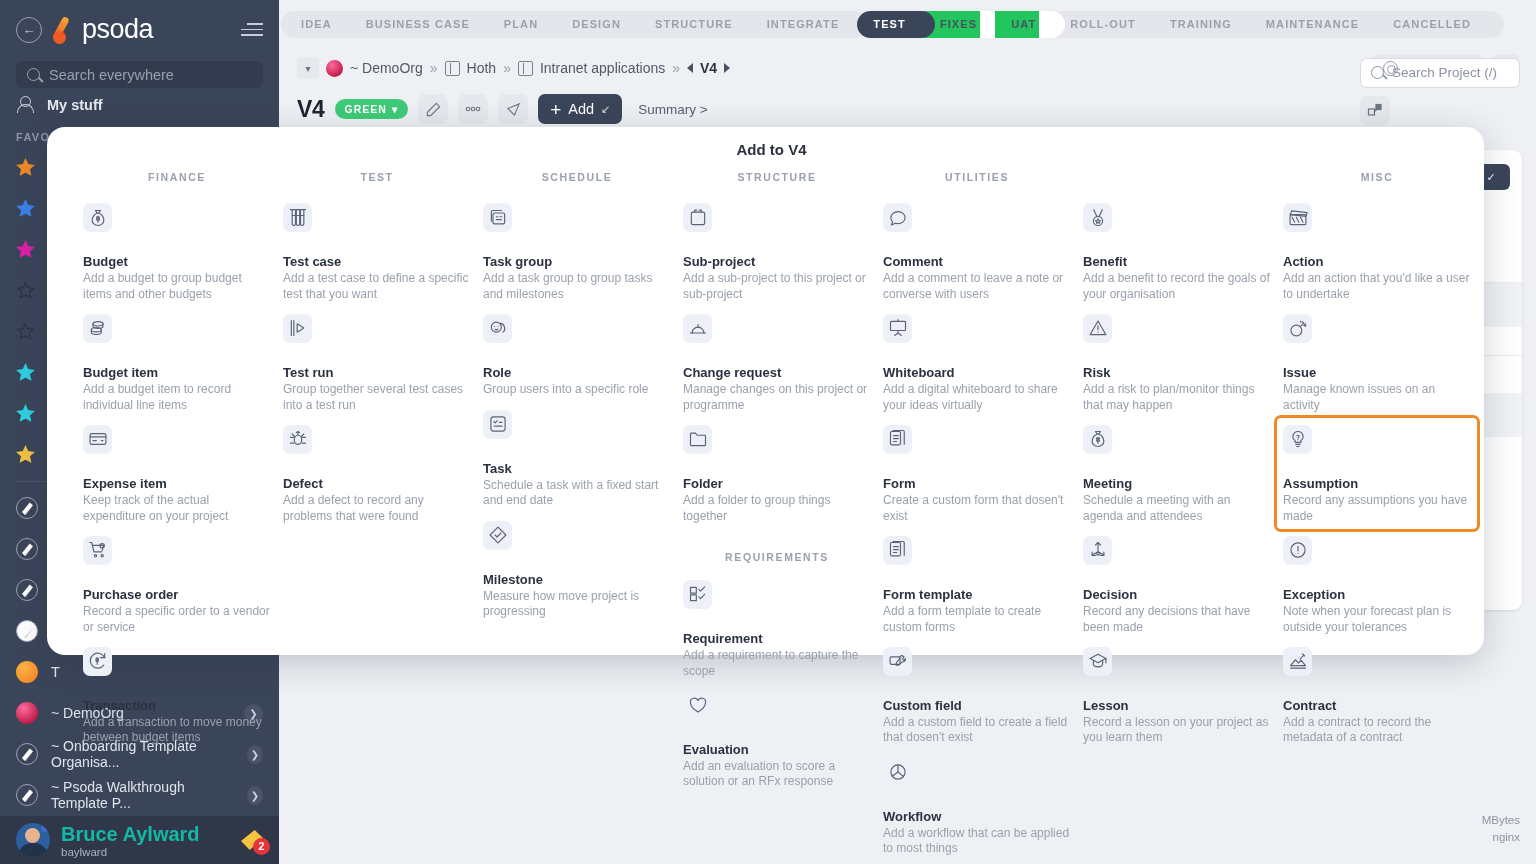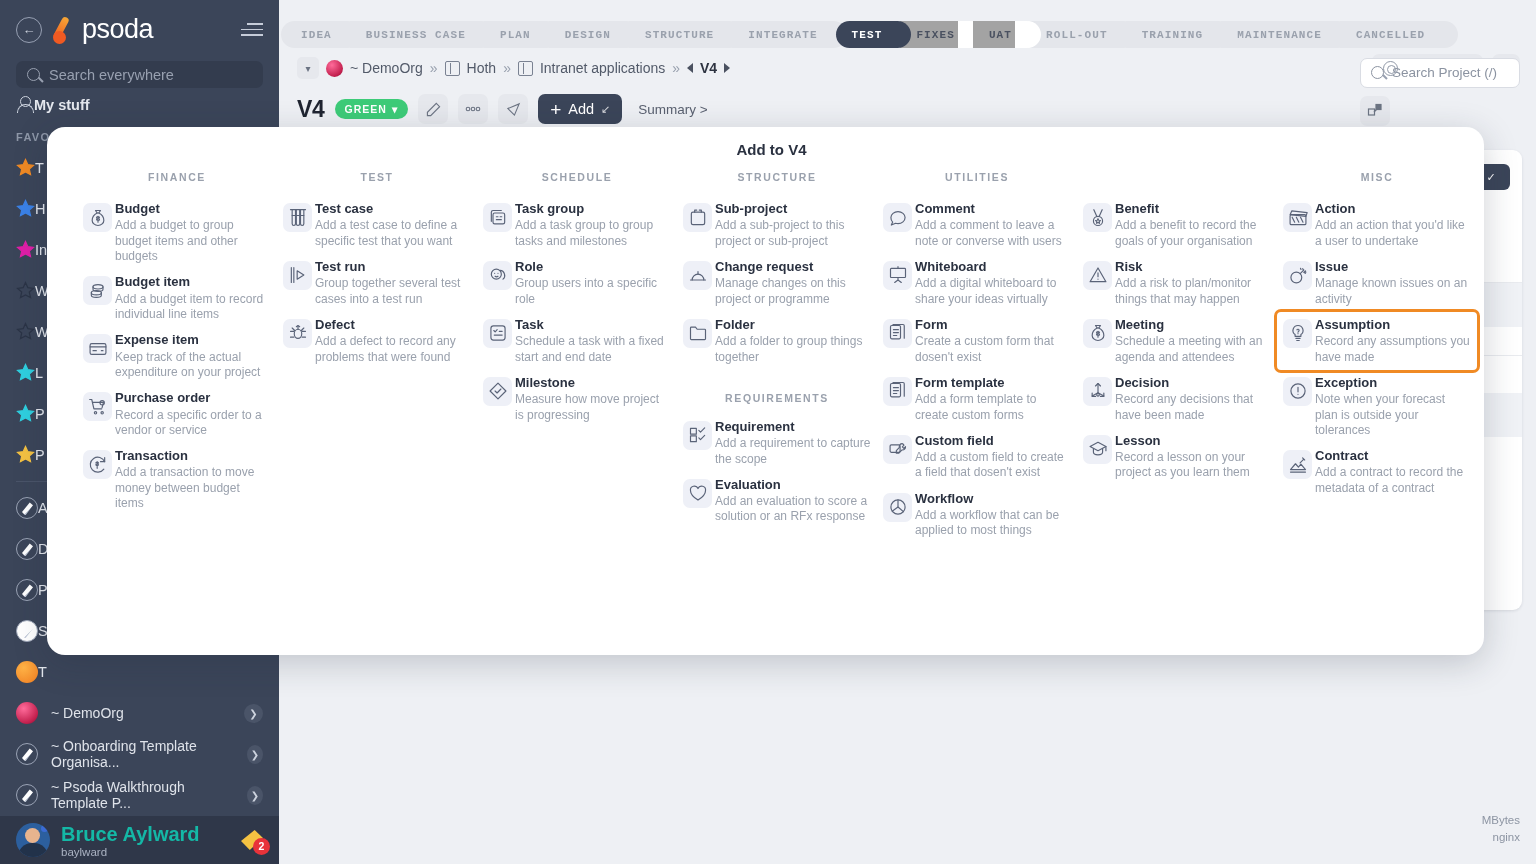--- a/index.html
+++ b/index.html
@@ -46,21 +46,21 @@
   .sb-search {
     margin: 16px 16px 0 16px; height: 34px; border-radius: 7px;
     background: #333c4e; display: flex; align-items: center; gap: 9px;
     padding: 0 11px;
   }
   .sb-search .ph { color: #98a0b0; font-size: 14.5px; }
   .mag { width: 13px; height: 13px; border: 1.6px solid #98a0b0; border-radius: 50%; position: relative; flex: 0 0 auto; }
   .mag::after { content:""; position: absolute; width: 6px; height: 1.6px; background:#98a0b0; right:-5px; bottom:0px; transform: rotate(45deg); }
 
   .sb-row {
-    height: 41px; display: flex; align-items: center; 
+    height: 41px; display: flex; align-items: center; gap: 13px;
     padding: 0 16px; color: #e5e8ee; font-size: 14.5px;
   }
   .sb-row.bold { font-weight: 700; }
   .person-ico { width: 18px; height: 18px; position: relative; flex:0 0 auto;}
   .person-ico::before { content:""; position:absolute; width:9px; height:9px; border:1.6px solid #cdd3de; border-radius:50%; left:4px; top:0; }
   .person-ico::after { content:""; position:absolute; width:15px; height:8px; border:1.6px solid #cdd3de; border-bottom:none; border-radius:9px 9px 0 0; left:1px; bottom:1px; }
 
   .sb-label { padding: 10px 16px 4px 16px; color: #8e97a8; font-size: 11px; letter-spacing: 1.3px; font-weight: 700; }
 
   .star { width: 19px; height: 19px; flex: 0 0 auto; }
@@ -84,36 +84,36 @@
   .foot-name { color:#14b8a6; font-size:20px; font-weight:700; line-height:1.2; }
   .foot-user { color:#aab2c2; font-size:11.5px; }
   .bell-wrap { margin-left:auto; position:relative; }
   .bell { width:22px; height:20px; background:#f5c242; clip-path: polygon(0 55%, 62% 0, 100% 40%, 40% 100%); }
   .badge { position:absolute; right:-7px; bottom:-5px; background:#e8333a; color:#fff; font-size:10.5px;
       width:17px; height:17px; border-radius:50%; display:flex; align-items:center; justify-content:center; font-weight:700;}
 
   
   .main { position:absolute; left:279px; top:0; width:1257px; height:864px; background:#eef0f4; }
 
-  .stagebar { height:48px; display:flex; align-items:flex-end; padding: 0 8px 0 2px; gap:0;font-family:Liberation Mono, monospace; }
+  .stagebar { height:48px; display:flex; align-items:center; padding: 0 8px 0 2px; gap:0; }
   .stage {
     position: relative; height: 27px; display:flex; align-items:center; justify-content:center;
     color:#9aa1ad; font-size:11px; font-weight:700; letter-spacing:1.1px;
     background:#e4e6eb; padding: 0 16px; margin-right: 2px;
   }
   .stage:first-child { border-radius: 14px 0 0 14px; padding-left:20px; }
   .stage:last-child { border-radius: 0 14px 14px 0; padding-right:20px; }
   .stage::after {
     content:""; position:absolute; right:-13px; top:0; width:26px; height:27px;
     background:inherit; border-radius: 0 14px 14px 0; z-index:0;
   }
   .stage span { position:relative; z-index:2; }
   .stage.active { background:#3b4559; color:#fff; z-index:3; border-radius:14px 0 0 14px; }
   .stage.active::after { background:#3b4559; }
-  .stage.light { background:#a3a3a3; color:#4a5160; z-index:2; }
+  .stage.light { background:#22c55e; color:#4a5160; z-index:2; }
   .stage.light::after { background:#ffffff; }
 
   .crumbbar { height:40px; display:flex; align-items:center; padding:0 16px 0 18px; gap:7px; font-size:14px; color:#525a69; }
   .crumb-chev { width:22px;height:22px;border-radius:5px;background:#e6e8ed;color:#6b7383;display:flex;align-items:center;justify-content:center;font-size:10px; }
   .org-dot { width:17px;height:17px;border-radius:50%;background:radial-gradient(circle at 35% 30%,#ff6b9a,#c21f4d 70%,#6d1030); flex:0 0 auto;}
   .book { width:15px; height:15px; border:1.4px solid #7a8292; border-radius:2px; position:relative; flex:0 0 auto;}
   .book::after{content:"";position:absolute;left:4px;top:1px;bottom:1px;width:1.2px;background:#7a8292;}
   .sep { color:#98a0ae; font-size:14px; }
   .crumb-cur { font-weight:700; color:#2d3340; }
   .tri { width:0;height:0; }
@@ -152,21 +152,21 @@
   .footnote { position:absolute; right:16px; bottom:18px; text-align:right; color:#8d95a3; font-size:11.5px; line-height:1.5; }
   .modal {
     position:absolute; left:47px; top:127px; width:1437px; height:528px;
     background:#fff; border-radius:18px; box-shadow:0 8px 34px rgba(30,40,60,.22); z-index:30;
     padding: 14px 0 0 12px;
   }
   .modal-title { text-align:center; font-size:15px; font-weight:700; color:#2a3140; margin-bottom: 13px; }
   .cols { display:flex; padding: 0 18px; }
   .col { width: 200px; flex: 0 0 200px; }
   .col-hd { text-align:center; font-size:10.5px; letter-spacing:1.6px; color:#9aa1ad; font-weight:600; margin-bottom:10px; }
-  .item { display:flex; gap:3px; padding:5px 6px 5px 6px; border-radius:7px; position:relative; }
+  .item { display:flex; gap:22px; padding:5px 6px 5px 6px; border-radius:7px; position:relative;flex-direction:column; }
   .item.hl { outline:3px solid #f08a24; border-radius:4px; }
   .ico-box { width:29px; height:29px; border-radius:7px; background:#eef0f7; flex:0 0 auto;
       display:flex; align-items:center; justify-content:center; margin-top:2px; }
   .ico-box svg { display:block; }
   .it-txt { min-width:0; }
   .it-title { font-size:13px; font-weight:700; color:#2a3140; line-height:1.25; }
   .it-desc { font-size:12px; color:#9aa1ad; line-height:1.28; margin-top:1px; }
   .sub-hd { text-align:center; font-size:10.5px; letter-spacing:1.6px; color:#9aa1ad; font-weight:600; margin:22px 0 10px 0; }
 </style>
 </head>

